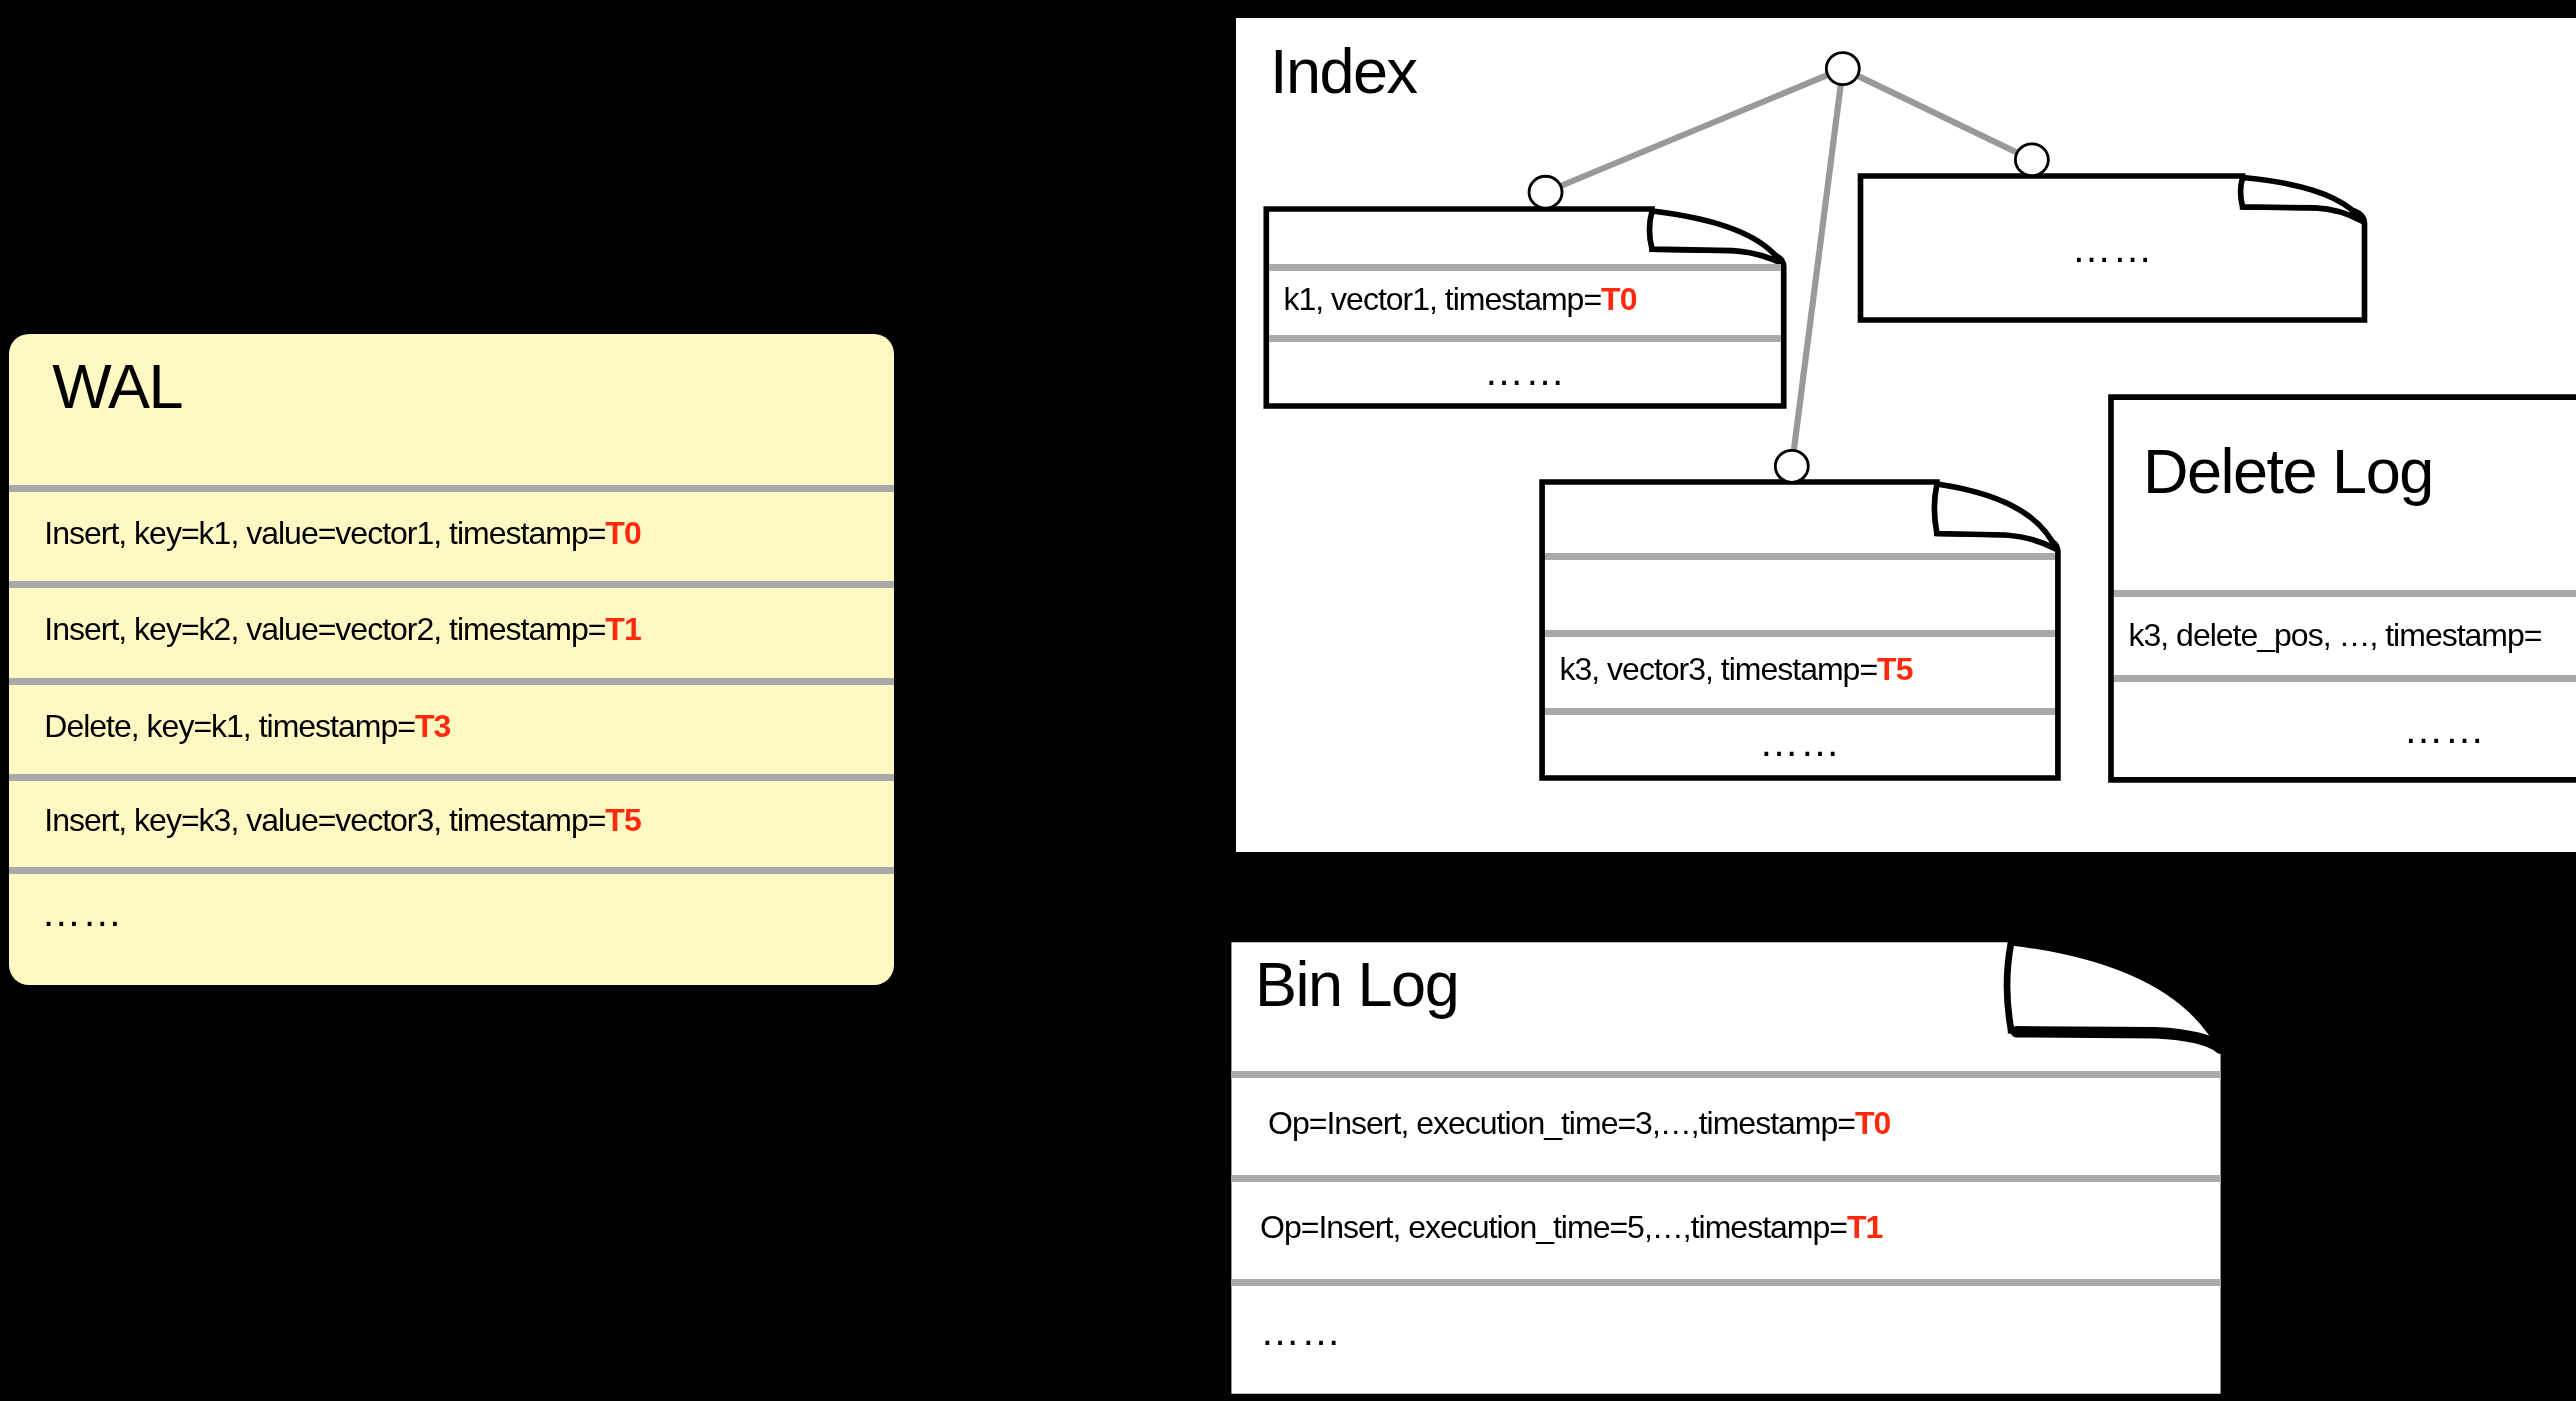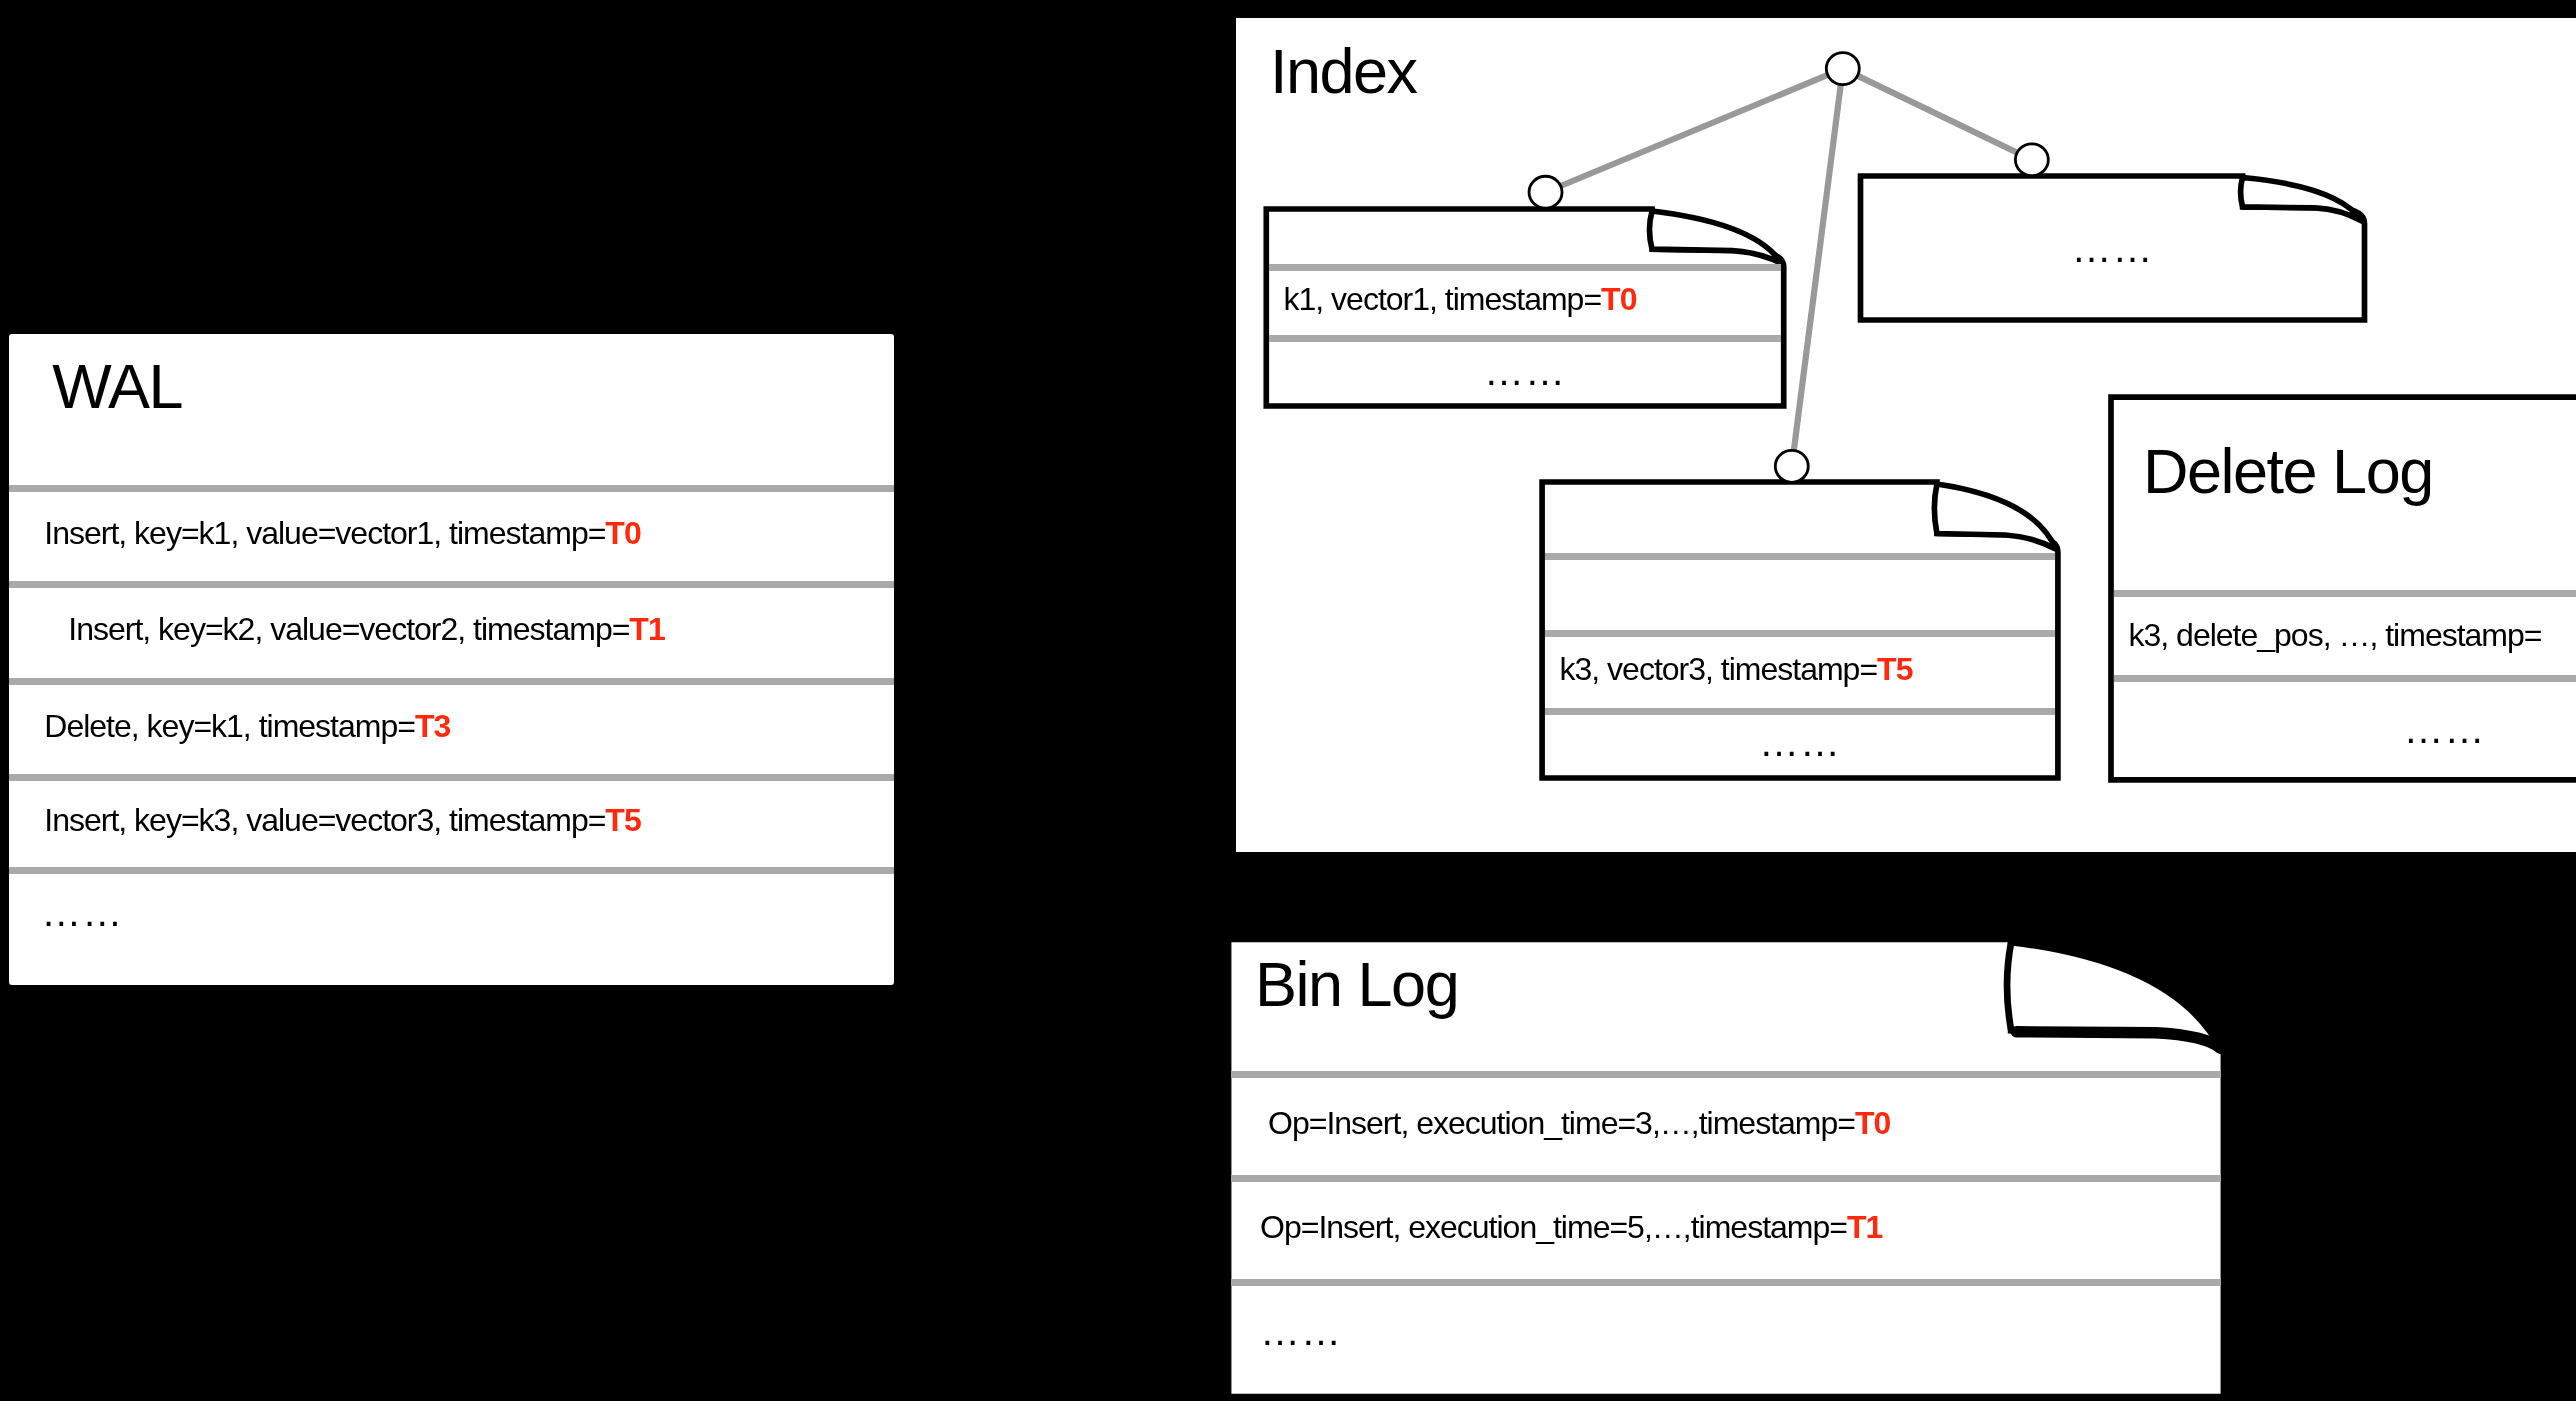--- a/index.html
+++ b/index.html
@@ -1,20 +1,20 @@
 <!DOCTYPE html>
 <html style="font-size:8.2px"><head>
 <meta charset="utf-8">
 <style>
   html,body{margin:0;padding:0;background:#000;}
   .canvas{position:relative;width:2817px;height:1402px;background:#000;overflow:hidden;
           font-family:"Liberation Sans","DejaVu Sans",sans-serif;color:#000;}
   
   .panel{position:absolute;background:#fff;border:4.1px solid #000;box-sizing:border-box;z-index:1;}
-  .card{position:absolute;background:#ffffff;border-radius:3px;z-index:1;}
+  .card{position:absolute;background:#fef9c3;border-radius:20px;z-index:1;}
   .doc{position:absolute;z-index:2;}
   .doc svg.outline{position:absolute;left:0;top:0;overflow:visible;z-index:0;}
   .sep{position:absolute;left:0;right:0;height:6.7px;background:#a9a9a9;z-index:1;}
   .doc .sep{left:3.1px;right:3.1px;}
   .title{position:absolute;font-size:63px;font-weight:normal;letter-spacing:-1.5px;line-height:1.17;z-index:1;white-space:nowrap;}
   .row{position:absolute;height:46px;line-height:46px;font-size:32px;letter-spacing:-1px;white-space:nowrap;z-index:1;}
   .row .ts{font-weight:bold;color:#ff2a0d;}
   .dots{position:absolute;height:46px;line-height:46px;font-size:40px;letter-spacing:1px;z-index:1;}
   .dots.center{left:0;width:100%;text-align:center;}
   .treelayer{position:absolute;left:0;top:0;z-index:3;pointer-events:none;}
@@ -22,21 +22,21 @@
 </head>
 <body>
 
 <div class="canvas">
 
   <div class="card" style="left:9.3px;top:334px;width:885px;height:651px;">
     <div class="title" style="left:43px;top:15.5px;">WAL</div>
     <div class="sep" style="top:151px;"></div>
     <div class="row" style="left:35px;top:176px;"><span>Insert, key=k1, value=vector1, timestamp=</span><span class="ts">T0</span></div>
     <div class="sep" style="top:247px;"></div>
-    <div class="row" style="left:35px;top:272px;margin-left:24px;"><span>Insert, key=k2, value=vector2, timestamp=</span><span class="ts">T1</span></div>
+    <div class="row" style="left:35px;top:272px;"><span>Insert, key=k2, value=vector2, timestamp=</span><span class="ts">T1</span></div>
     <div class="sep" style="top:344px;"></div>
     <div class="row" style="left:35px;top:369px;"><span>Delete, key=k1, timestamp=</span><span class="ts">T3</span></div>
     <div class="sep" style="top:440px;"></div>
     <div class="row" style="left:35px;top:463px;"><span>Insert, key=k3, value=vector3, timestamp=</span><span class="ts">T5</span></div>
     <div class="sep" style="top:533px;"></div>
     <div class="dots" style="left:32px;top:555px;">……</div>
   </div>
 
   <div class="panel" style="left:1232px;top:14.4px;width:1574px;height:842px;">
     <div class="title" style="left:34px;top:16.5px;">Index</div>

